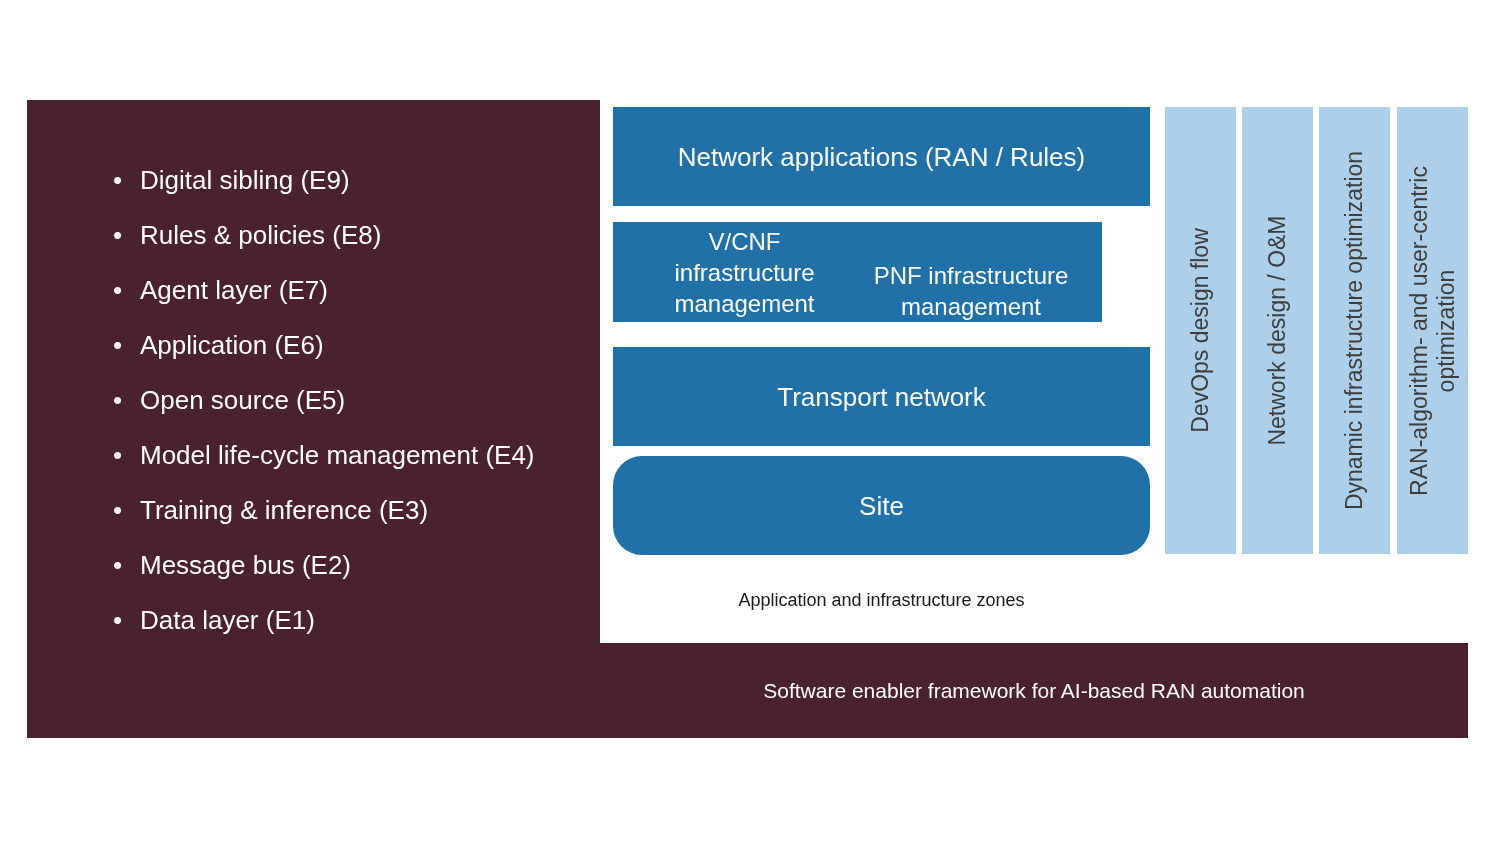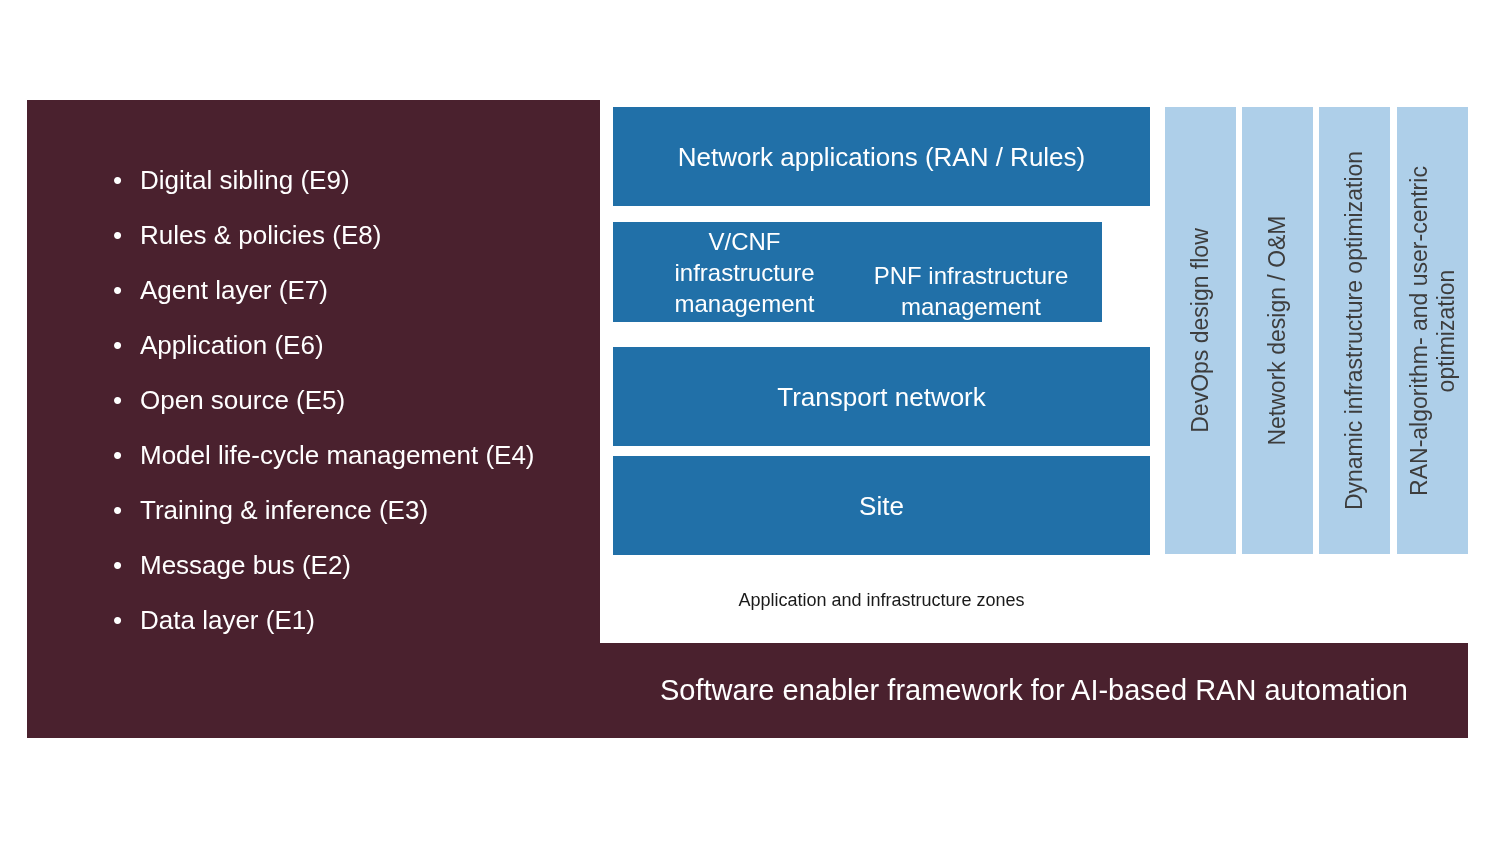--- a/index.html
+++ b/index.html
@@ -54,21 +54,21 @@
     text-align: center;
     font-size: 26px;
     line-height: 32px;
     box-sizing: border-box;
   }
   .zone-box.small { font-size: 24px; line-height: 31px; padding: 0 24px; }
   .box-network-apps { left: 613px; top: 107px; width: 537px; height: 99px; }
   .box-vcnf         { left: 613px; top: 222px; width: 263px; height: 100px; }
   .box-pnf          { left: 840px; top: 222px; width: 262px; height: 100px; align-items: flex-end; }
   .box-transport    { left: 613px; top: 339px; width: 537px; height: 99px; margin-top: 8px; }
-  .box-site         { left: 613px; top: 456px; width: 537px; height: 99px; }
+  .box-site         { left: 613px; top: 456px; width: 537px; height: 99px; border-radius: 29px; }
 
   
   .domain-bar {
     position: absolute;
     top: 107px;
     width: 71px; height: 447px;
     background: var(--light_blue, #AECFE9);
     display: flex;
     align-items: center;
     justify-content: center;
@@ -105,21 +105,21 @@
   
   .footer-bar {
     position: absolute;
     left: 600px; top: 643px;
     width: 868px; height: 95px;
     background: var(--maroon, #4A212E);
     color: var(--white, #ffffff);
     display: flex;
     align-items: center;
     justify-content: center;
-    font-size: 29px;
+    font-size: 21px;
   }
 </style>
 </head>
 <body>
 
 <div class="canvas">
 
   <div class="left-panel">
     <ul class="enabler-list">
       <li class="enabler-item">

